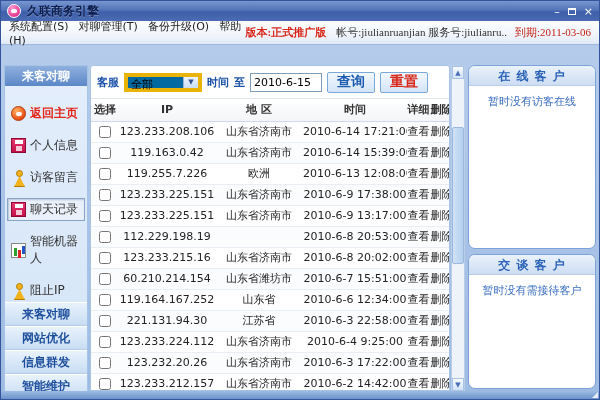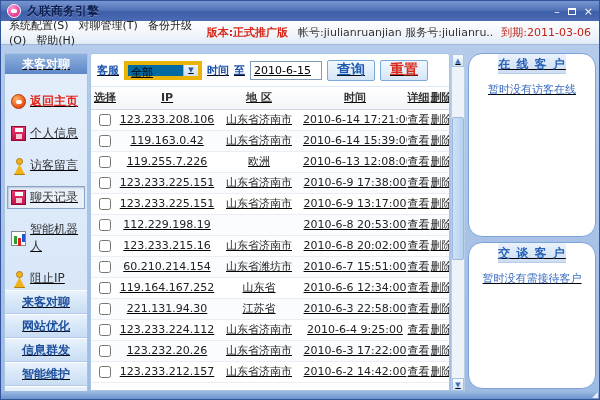--- a/index.html
+++ b/index.html
@@ -20,27 +20,27 @@
   .title-text { color:#0e1f4f; font-weight:bold; font-size:12px; text-shadow:0 1px 0 rgba(255,255,255,.25); }
   .win-btns { margin-left:auto; display:flex; gap:8px; align-items:center; }
   .win-btn { color:#fff; font-size:11px; line-height:11px; cursor:default; }
   .max-box { display:inline-block; width:8px; height:7px; border:1px solid #fff; border-top-width:2px; }
 
   
   .menubar { height:24px; background:linear-gradient(#fdfeff,#eef3fa 70%,#dfe9f6);
              border-bottom:1px solid #9fb8dc; display:flex; align-items:center; padding:0 8px;
              flex:0 0 auto; color:#222; }
   .menu-item { margin-right:10px; cursor:default; }
-  .menu-right { margin-left:auto; display:flex; align-items:center; white-space:nowrap; }
+  .menu-right { margin-left:auto; display:flex; align-items:center; white-space:nowrap;font-family:Liberation Serif, serif; }
   .version-text { color:#d9281a; font-weight:bold; margin-right:10px; }
   .account-text { color:#333; margin-right:8px; }
   .expiry-text { color:#c02215; }
 
   
-  .content { flex:1 1 auto; display:flex; padding:8px 3px 0 3px; overflow:hidden;text-decoration:underline; }
+  .content { flex:1 1 auto; display:flex; padding:20px 3px 0 3px; overflow:hidden; }
 
   
   .sidebar { width:84px; flex:0 0 auto; display:flex; flex-direction:column;
              background:linear-gradient(#e4eefb,#d3e4f7); border:1px solid #a9c3e4; border-bottom:none; }
   .side-header { height:20px; background:linear-gradient(#8fb0de,#5c87c7);
                  color:#fff; font-weight:bold; font-size:12px; text-align:center; line-height:20px; }
   .side-items { padding-top:16px; display:flex; flex-direction:column; gap:9px; }
   .side-item { display:flex; align-items:center; gap:4px; padding:2px 3px; margin:0 2px;
                font-size:12px; color:#333; cursor:pointer; border:1px solid transparent; }
   .side-item.red .side-label { color:#e3261a; font-weight:bold; }
@@ -98,21 +98,21 @@
   .vscroll { width:14px; flex:0 0 auto; margin-left:1px; background:#eef3fa; border:1px solid #b9cde8; border-bottom:none;
              display:flex; flex-direction:column; }
   .sb-arrow { height:13px; background:linear-gradient(#f6fafe,#d3e3f5); border:1px solid #a9c3e4; color:#4a6fb5;
               font-size:7px; text-align:center; line-height:12px; cursor:pointer; }
   .sb-track { flex:1; position:relative; }
   .sb-thumb { position:absolute; left:0; right:0; top:16%; height:46%; background:linear-gradient(90deg,#cfe2f6,#b5d0ee);
               border:1px solid #9ab8de; border-radius:2px; cursor:grab; }
 
   
   .rightcol { width:128px; flex:0 0 auto; margin-left:3px; display:flex; flex-direction:column; gap:5px; padding-bottom:2px; }
-  .rpanel { background:#fff; border:1px solid #7da3d8; border-radius:14px; display:flex; flex-direction:column; overflow:hidden;align-items:center; }
+  .rpanel { background:#fff; border:1px solid #7da3d8; border-radius:7px; display:flex; flex-direction:column; overflow:hidden; }
   .rpanel.online { height:184px; flex:0 0 auto; }
   .rpanel.waiting { flex:1 1 auto; }
   .rp-header { height:20px; background:linear-gradient(#eaf2fc,#cdddf2); border-bottom:1px solid #b9cde8;
                color:#2a62b8; font-weight:bold; font-size:12px; text-align:center; line-height:20px; letter-spacing:1px; }
   .rp-body { flex:1; padding-top:8px; text-align:center; color:#3a6cc0; font-size:11px; }
 
   
   .bottombar { height:8px; flex:0 0 auto; background:linear-gradient(#9dbbe2,#6c93cc); position:relative; }
   .grip { position:absolute; right:1px; bottom:1px; width:0; height:0;
           border-left:6px solid transparent; border-bottom:6px solid #e7eefa; }

